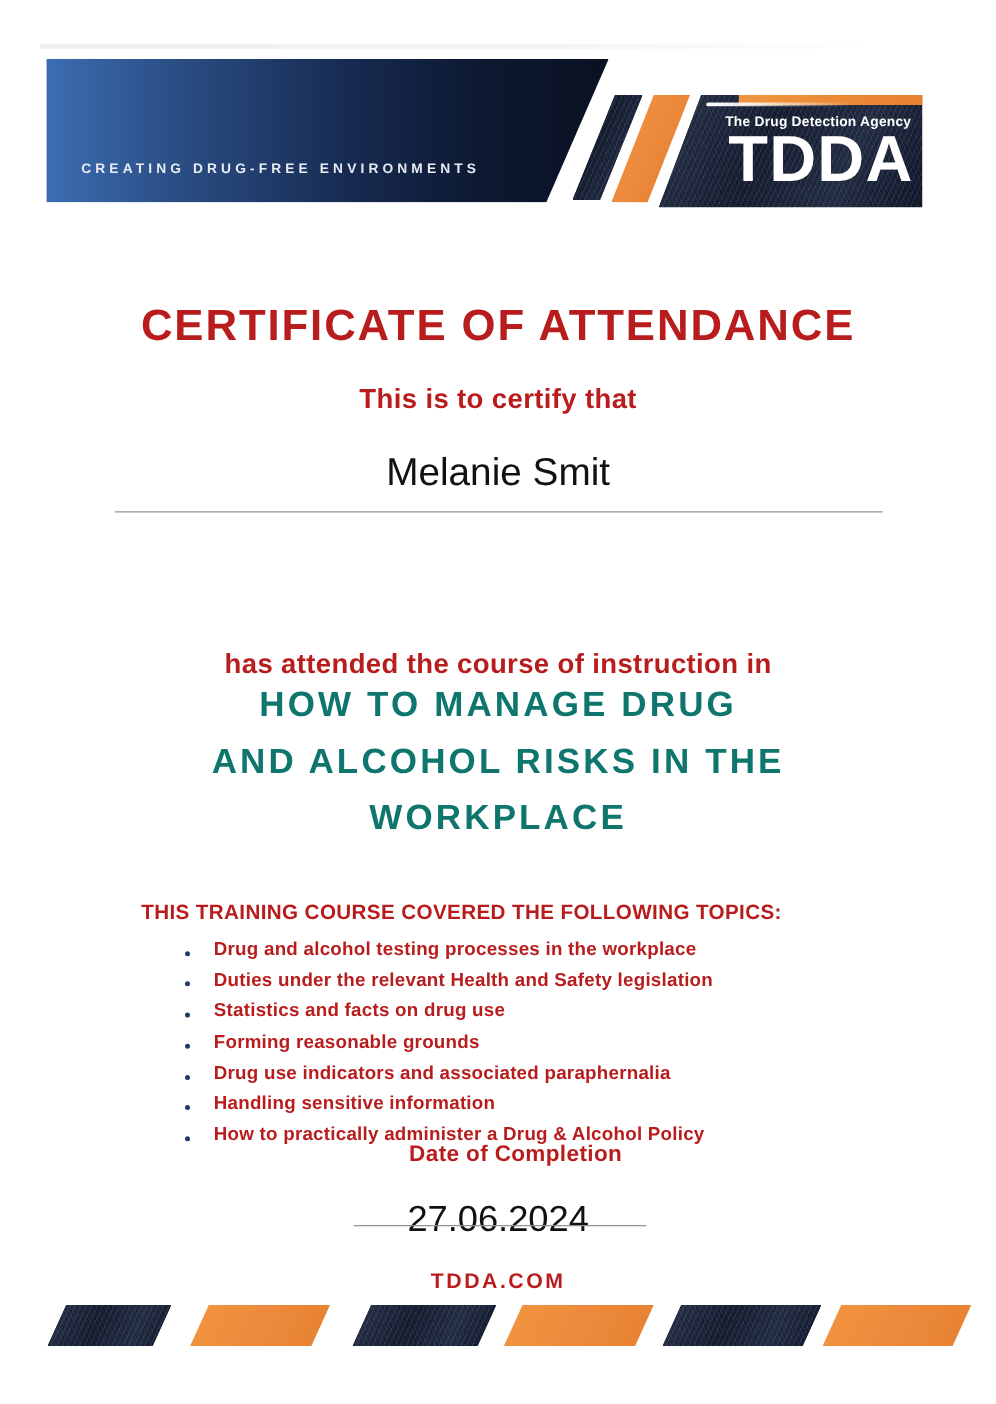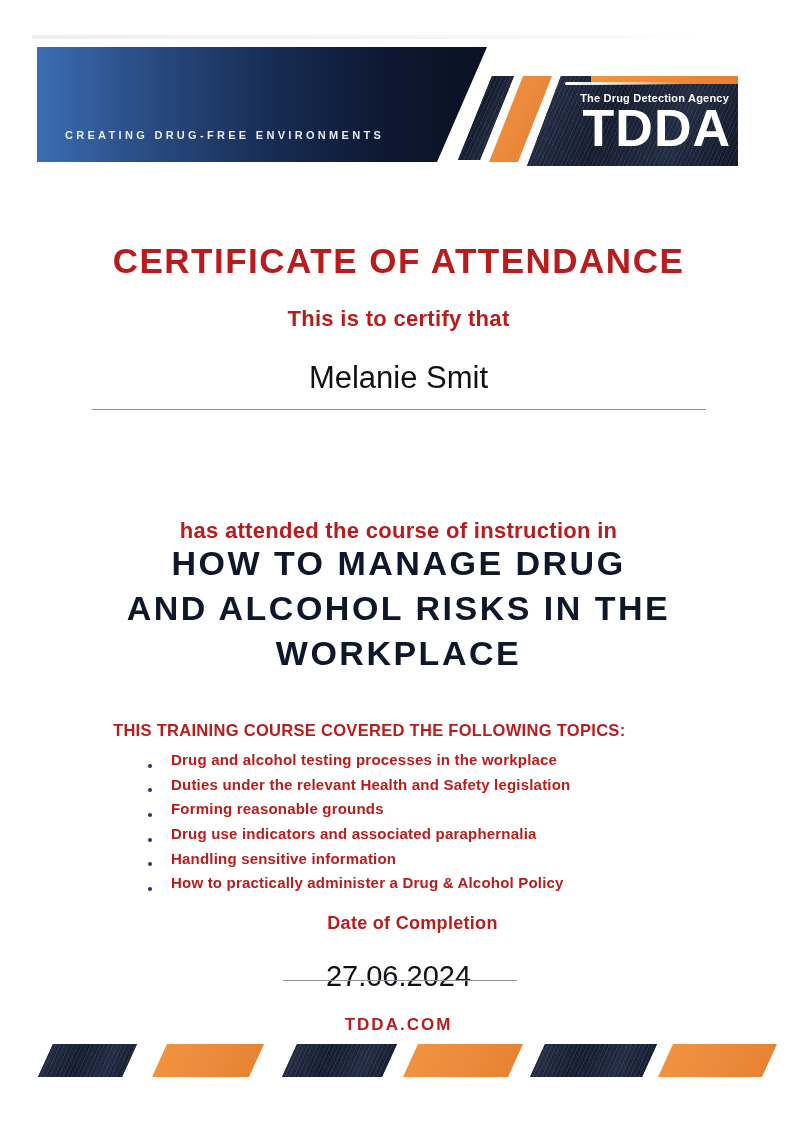--- a/index.html
+++ b/index.html
@@ -62,25 +62,25 @@
     font-size:52px;line-height:1;font-weight:bold;color:#ffffff;letter-spacing:1px;white-space:nowrap;
   }
   
   .navy{color:#b91c1c;}
   .centered{position:absolute;left:0;right:0;text-align:center;}
   .cert-title{top:218px;font-size:35px;font-weight:bold;letter-spacing:1.5px;}
   .certify-line{top:284px;font-size:22px;font-weight:bold;letter-spacing:0.3px;}
   .recipient-name{top:360px;font-size:31px;color:#101113;}
   .name-underline{position:absolute;left:92px;top:409px;width:614px;height:1px;background:#8d929b;}
   .attended-line{top:496px;font-size:22px;font-weight:bold;letter-spacing:0.3px;}
-  .course-title{top:541px;font-size:34px;font-weight:bold;letter-spacing:2.5px;line-height:45px;color:#0f172a;}
+  .course-title{top:541px;font-size:28px;font-weight:bold;letter-spacing:2.5px;line-height:45px;color:#0f766e;}
   .topics{position:absolute;left:113px;top:721px;width:580px;text-align:left;}
   .topics-heading{font-size:16.5px;font-weight:bold;letter-spacing:0.3px;}
   .topics-list{list-style:none;margin:12px 0 0 0;padding:0;}
-  .topics-list li{display:flex;align-items:flex-end;margin-bottom:9.2px;font-size:15px;font-weight:bold;letter-spacing:0.2px;line-height:15.5px;}
+  .topics-list li{display:flex;align-items:center;margin-bottom:9.2px;font-size:15px;font-weight:bold;letter-spacing:0.2px;line-height:15.5px;}
   .bullet-dot{flex:0 0 auto;width:4px;height:4px;border-radius:50%;background:#21386b;margin:6px 19px 0 35px;}
   .completion-label{top:913px;font-size:18px;font-weight:bold;letter-spacing:0.3px;margin-left:28px;}
   .completion-date{top:940px;font-size:29px;color:#101113;margin-top:20px;}
   .date-underline{position:absolute;left:283px;top:980px;width:234px;height:1px;background:#8d929b;}
   .website{top:1015px;font-size:17px;font-weight:bold;letter-spacing:2px;}
   
   .stripe{
     position:absolute;top:1044px;height:33px;
     clip-path:polygon(15px 0,100% 0,calc(100% - 15px) 100%,0 100%);
   }
@@ -133,20 +133,24 @@
       <li>
         <span class="bullet-dot"></span>
         <span>Drug and alcohol testing processes in the workplace</span>
       </li>
       <li>
         <span class="bullet-dot"></span>
         <span>Duties under the relevant Health and Safety legislation</span>
       </li>
       <li>
         <span class="bullet-dot"></span>
+        <span>Statistics and facts on drug use</span>
+      </li>
+      <li>
+        <span class="bullet-dot"></span>
         <span>Forming reasonable grounds</span>
       </li>
       <li>
         <span class="bullet-dot"></span>
         <span>Drug use indicators and associated paraphernalia</span>
       </li>
       <li>
         <span class="bullet-dot"></span>
         <span>Handling sensitive information</span>
       </li>

